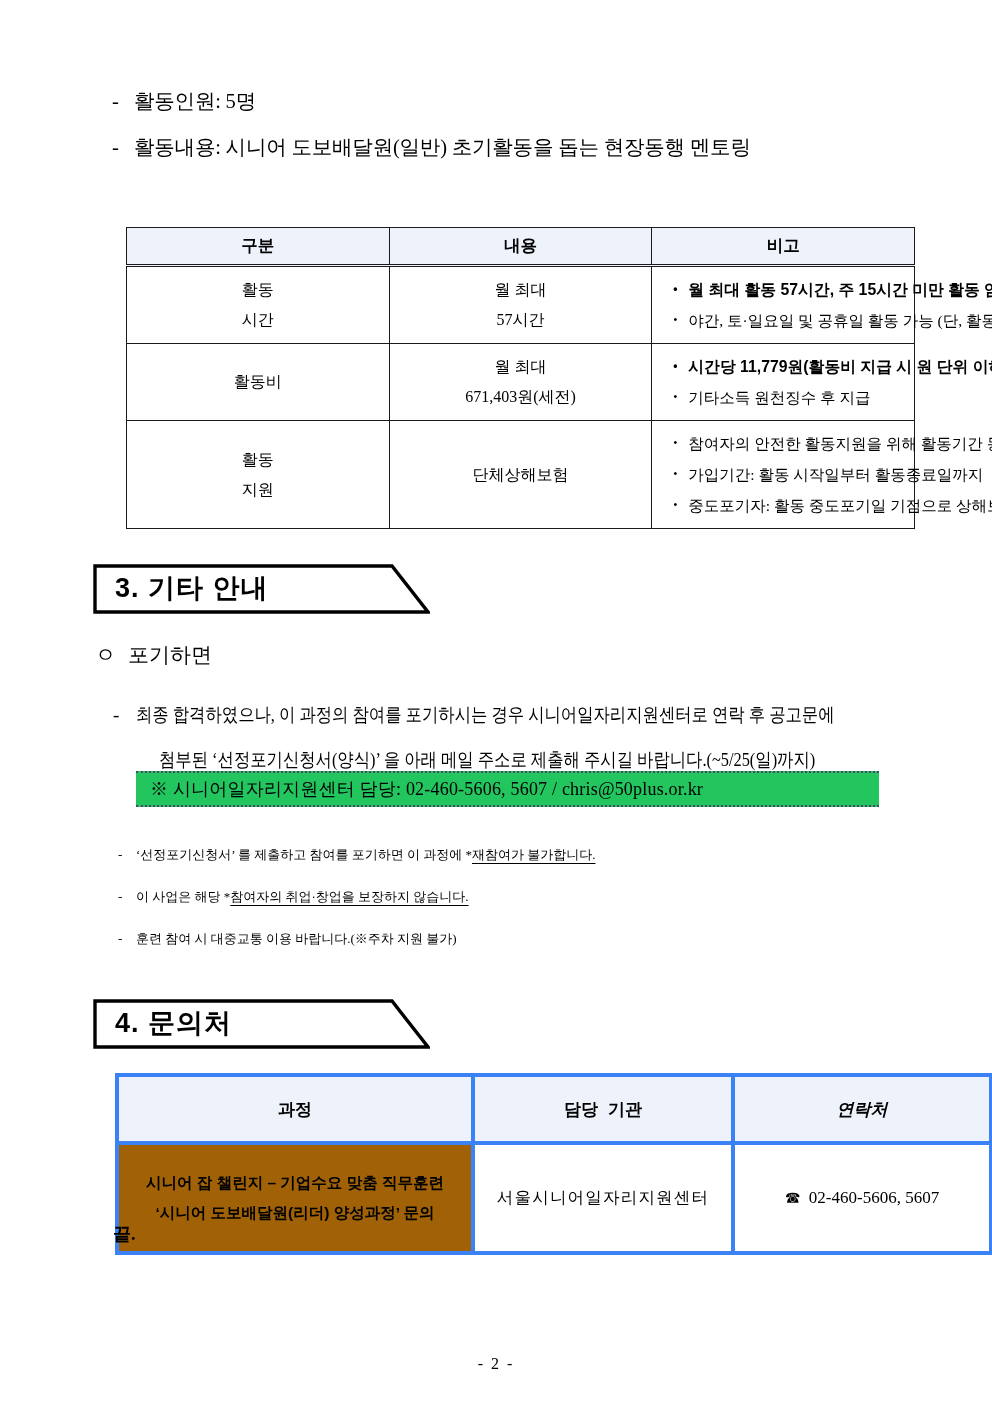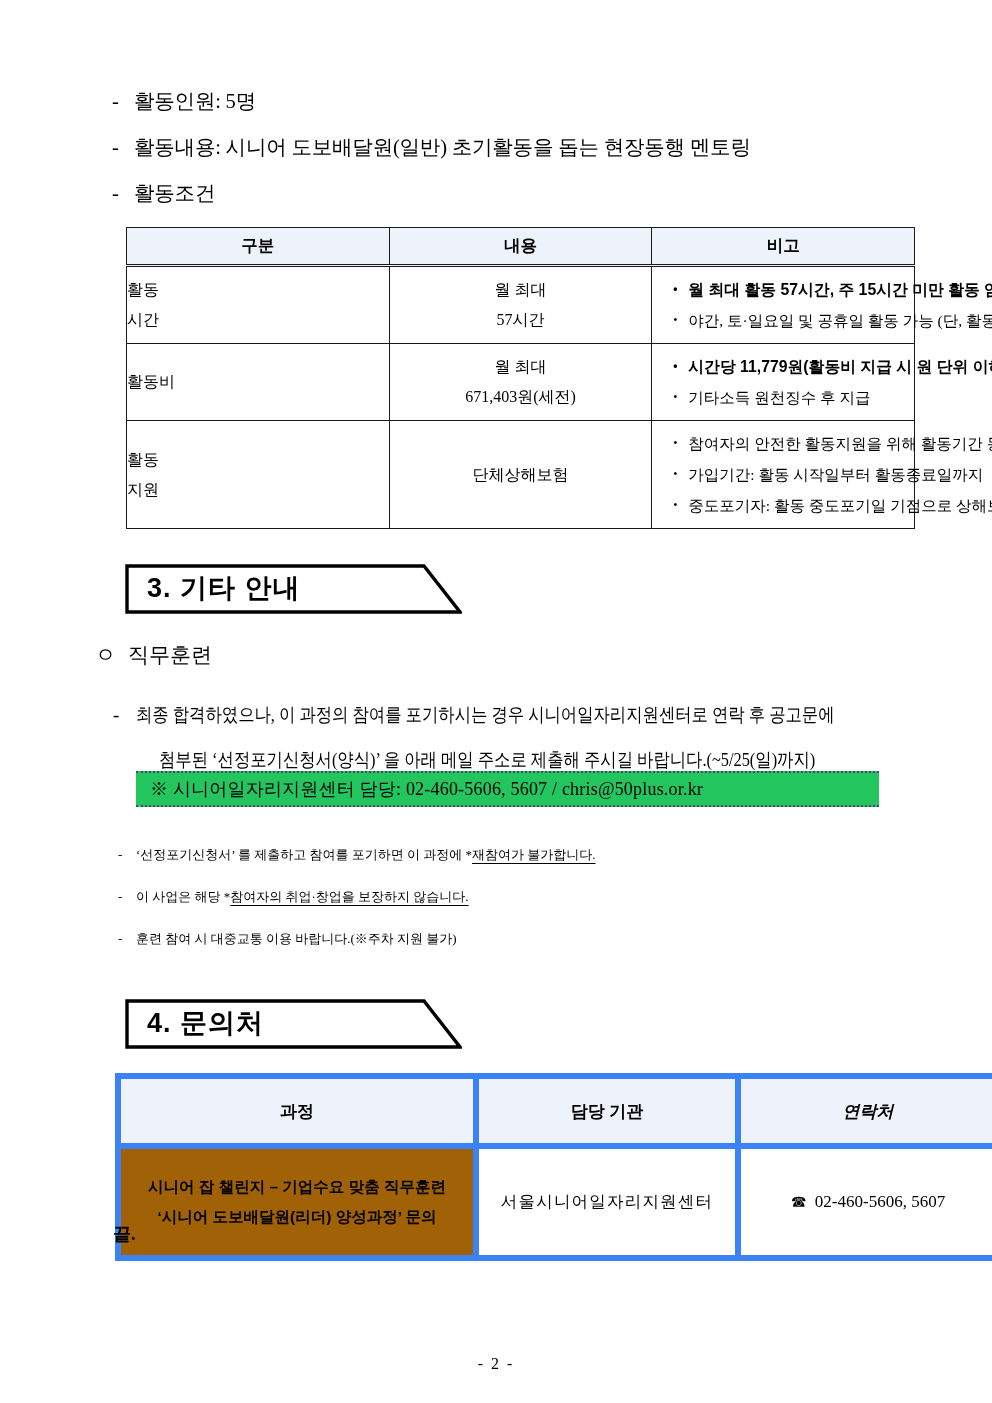--- a/index.html
+++ b/index.html
@@ -60,21 +60,21 @@
   }
   .cond-table thead th {
     background: #eef2fa;
     height: 36px;
     font-size: 16.5px;
     font-weight: bold;
     font-family: "Liberation Sans", sans-serif;
     text-align: center;
     border-bottom: 3px double #1a1a1a;
   }
-  .cond-table td.c1 { width: 77px; text-align: left; font-size: 16px; }
+  .cond-table td.c1 { width: 77px; text-align: center; font-size: 16px; }
   .cond-table td.c2 { width: 148px; text-align: center; font-size: 16px; }
   .cond-table td.c3 { width: 564px; padding: 7px 0 7px 10px; }
 
   .stack-line { line-height: 30px; white-space: nowrap; }
 
   .bul {
     display: flex;
     align-items: flex-start;
     line-height: 31px;
     font-size: 15.5px;
@@ -85,21 +85,20 @@
     text-align: center;
     font-size: 12px;
     line-height: 31px;
   }
   .bul.strong { font-weight: bold; font-family: "Liberation Sans", sans-serif; font-size: 15.8px;}
 
   
   .banner {
     position: absolute;
     height: 50px;
-    margin-left: 32px;
   }
   .banner .shape {
     position: absolute;
     left: 0; top: 0;
     width: 100%;
     height: 100%;
   }
   .banner .label {
     position: absolute;
     left: 22px;
@@ -174,34 +173,34 @@
   .contact-table {
     position: absolute;
     left: 115px;
     top: 1073px;
     width: 790px;
     border-collapse: collapse;
     table-layout: fixed;
   }
   .contact-table th,
   .contact-table td {
-    border: 6px solid #3b82f6;
+    border: 4px solid #3b82f6;
     padding: 12px;
     text-align: center;
   }
   .contact-table thead th {
     background: #eef2fa;
     height: 40px;
     font-size: 17px;
     font-weight: bold;
     font-family: "Liberation Sans", sans-serif;
     border-bottom: 3px double #1a1a1a;
   }
   .contact-table .col-a { width: 328px; }
-  .contact-table .col-b { width: 232px; }
+  .contact-table .col-b { width: 232px; font-family: Liberation Mono, monospace; }
   .contact-table .col-c { width: 230px; font-style: italic; }
   .contact-table tbody td { height: 82px; }
   .cell-course {
     background: #a16207;
     font-family: "Liberation Sans", sans-serif;
     font-weight: bold;
     font-size: 15.5px;
     line-height: 30px;
   }
   .cell-org { font-size: 16.5px; letter-spacing: 1.2px; }
@@ -231,23 +230,20 @@
 
 <div class="page">
 
   <div class="dash-list">
     <div class="dash-line">
       <span class="dash-mark">-</span><span>활동인원: 5명</span>
     </div>
     <div class="dash-line">
       <span class="dash-mark">-</span><span>활동내용: 시니어 도보배달원(일반) 초기활동을 돕는 현장동행 멘토링</span>
     </div>
-    <div class="dash-line">
-      <span class="dash-mark">-</span><span>활동조건</span>
-    </div>
   </div>
 
   <table class="cond-table">
     <thead>
       <tr>
         <th>구분</th>
         <th>내용</th>
         <th>비고</th>
       </tr>
     </thead>
@@ -318,21 +314,21 @@
   </table>
 
   <div class="banner" style="left:93px; top:564px; width:337px;">
     <svg class="shape" viewBox="0 0 337 50" preserveAspectRatio="none">
       <path d="M2,2 L299,2 L335,48 L2,48 Z" fill="#ffffff" stroke="#000000" stroke-width="3.4"></path>
     </svg>
     <div class="label">3. 기타 안내</div>
   </div>
 
   <div class="o-head" style="left:95px; top:641px;">
-    <span class="marker">ㅇ</span><span>직무훈련</span>
+    <span class="marker">ㅇ</span><span>포기하면</span>
   </div>
 
   <div class="para">
     <span class="pdash">-</span>
     <span class="ptext">최종 합격하였으나, 이 과정의 참여를 포기하시는 경우 시니어일자리지원센터로 연락 후 공고문에</span>
     <span class="ptext l2">첨부된 ‘선정포기신청서(양식)’ 을 아래 메일 주소로 제출해 주시길 바랍니다.(~5/25(일)까지)</span>
   </div>
 
   <div class="hl-box">
     <span class="txt">※ 시니어일자리지원센터 담당: 02-460-5606, 5607 / chris@50plus.or.kr</span>

